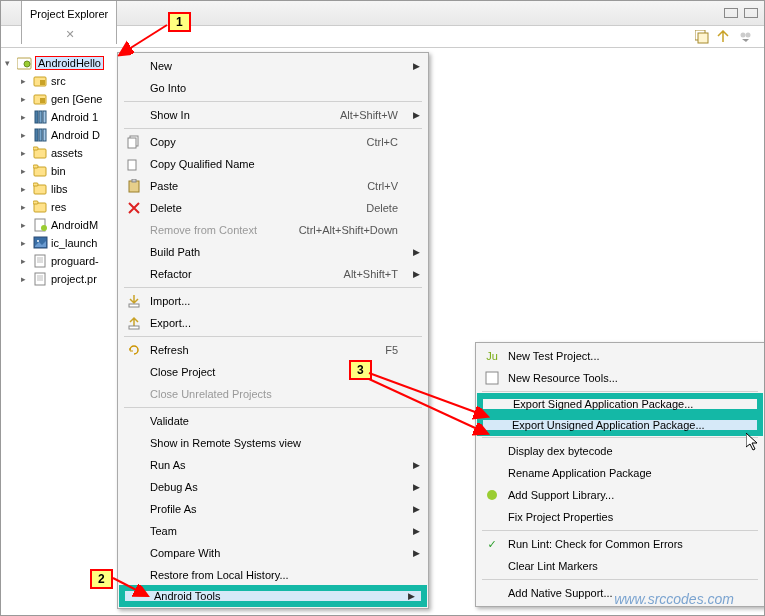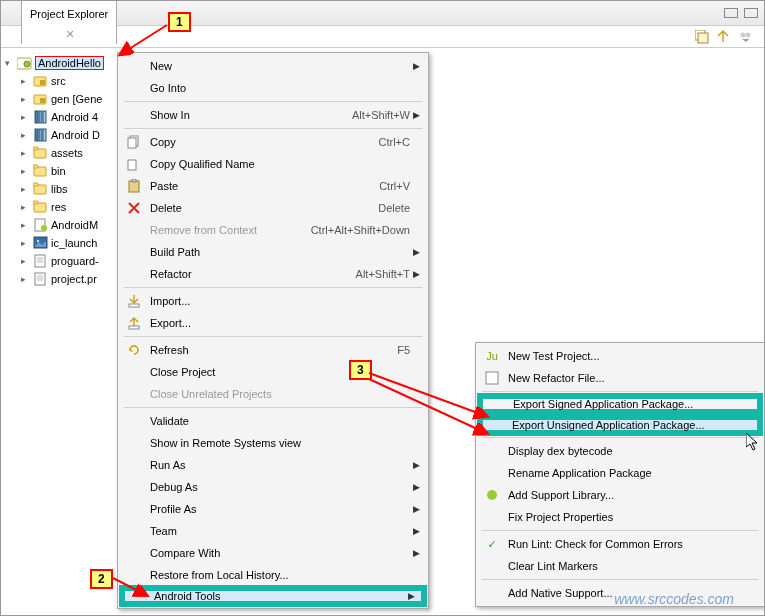--- a/index.html
+++ b/index.html
@@ -18,21 +18,21 @@
 .expand { width: 10px; color: #666; font-size: 9px; user-select: none; }
 .folder { width: 16px; height: 14px; display: inline-block; }
 .folder svg, .file svg { display: block; }
 .indent1 { padding-left: 16px; }
 .selected { border: 1px solid red; background: #cfe6ff; padding: 0 2px; }
 
 .context-menu { position: absolute; background: #f4f4f4; border: 1px solid #aaa; box-shadow: 2px 2px 4px rgba(0,0,0,0.3); padding: 2px; }
 .menu-row { display: flex; align-items: center; height: 22px; padding: 0 20px 0 30px; position: relative; white-space: nowrap; }
 .menu-row.disabled { color: #999; }
 .menu-icon { position: absolute; left: 6px; width: 16px; height: 16px; display: flex; align-items: center; justify-content: center; }
-.menu-shortcut { position: absolute; right: 16px; color: #555; }
+.menu-shortcut { position: absolute; right: 28px; color: #555; }
 .menu-arrow { position: absolute; right: 6px; font-size: 9px; color: #333; }
 .menu-sep { height: 1px; background: #d0d0d0; margin: 2px 4px; }
 .menu-highlighted { background: #d6e9f8; border: 1px solid #78aee5; padding: 0 8px 0 29px; }
 .menu-red { border: 6px solid #14b8a6; margin: -1px; }
 
 .callout { position: absolute; background: #ffff80; border: 2px solid red; padding: 1px 6px; font-size: 12px; font-weight: bold; }
 .arrow-line { position: absolute; stroke: red; stroke-width: 2; fill: red; }
 
 .watermark { position: absolute; bottom: 8px; right: 30px; color: #2a6eb8; font-size: 14px; font-style: italic; opacity: 0.6; }
 .cursor { position: absolute; }
@@ -112,21 +112,21 @@
       </div>
       <div class="tree-row indent1">
         <span class="expand">▸</span>
         <span class="folder">
           <svg width="16" height="14">
             <rect x="2" y="1" width="3" height="12" fill="#4c7ea8" stroke="#2a5478"></rect>
             <rect x="6" y="1" width="3" height="12" fill="#7aa7cc" stroke="#2a5478"></rect>
             <rect x="10" y="1" width="3" height="12" fill="#a8c9e6" stroke="#2a5478"></rect>
           </svg>
         </span>
-        <span>Android 4</span>
+        <span>Android 1</span>
       </div>
       <div class="tree-row indent1">
         <span class="expand">▸</span>
         <span class="folder">
           <svg width="16" height="14">
             <rect x="2" y="1" width="3" height="12" fill="#4c7ea8" stroke="#2a5478"></rect>
             <rect x="6" y="1" width="3" height="12" fill="#7aa7cc" stroke="#2a5478"></rect>
             <rect x="10" y="1" width="3" height="12" fill="#a8c9e6" stroke="#2a5478"></rect>
           </svg>
         </span>
@@ -362,21 +362,21 @@
   <div class="menu-row">
       <span class="menu-icon" style="color:#7a1;">Ju</span>
       <span>New Test Project...</span>
     </div>
   <div class="menu-row">
       <span class="menu-icon">
         <svg width="14" height="14">
           <rect x="1" y="1" width="12" height="12" fill="#fff" stroke="#888"></rect>
         </svg>
       </span>
-      <span>New Refactor File...</span>
+      <span>New Resource Tools...</span>
     </div>
   <div class="menu-sep"></div>
   <div class="menu-row menu-red">
       <span>Export Signed Application Package...</span>
     </div>
   <div class="menu-row menu-highlighted menu-red">
       <span>Export Unsigned Application Package...</span>
     </div>
   <div class="menu-sep"></div>
   <div class="menu-row">

